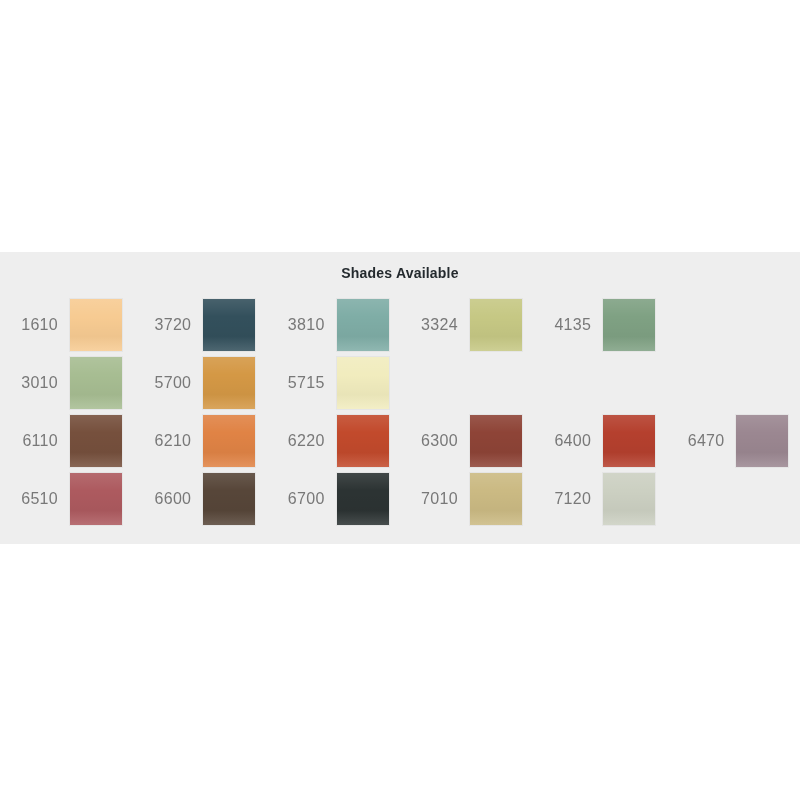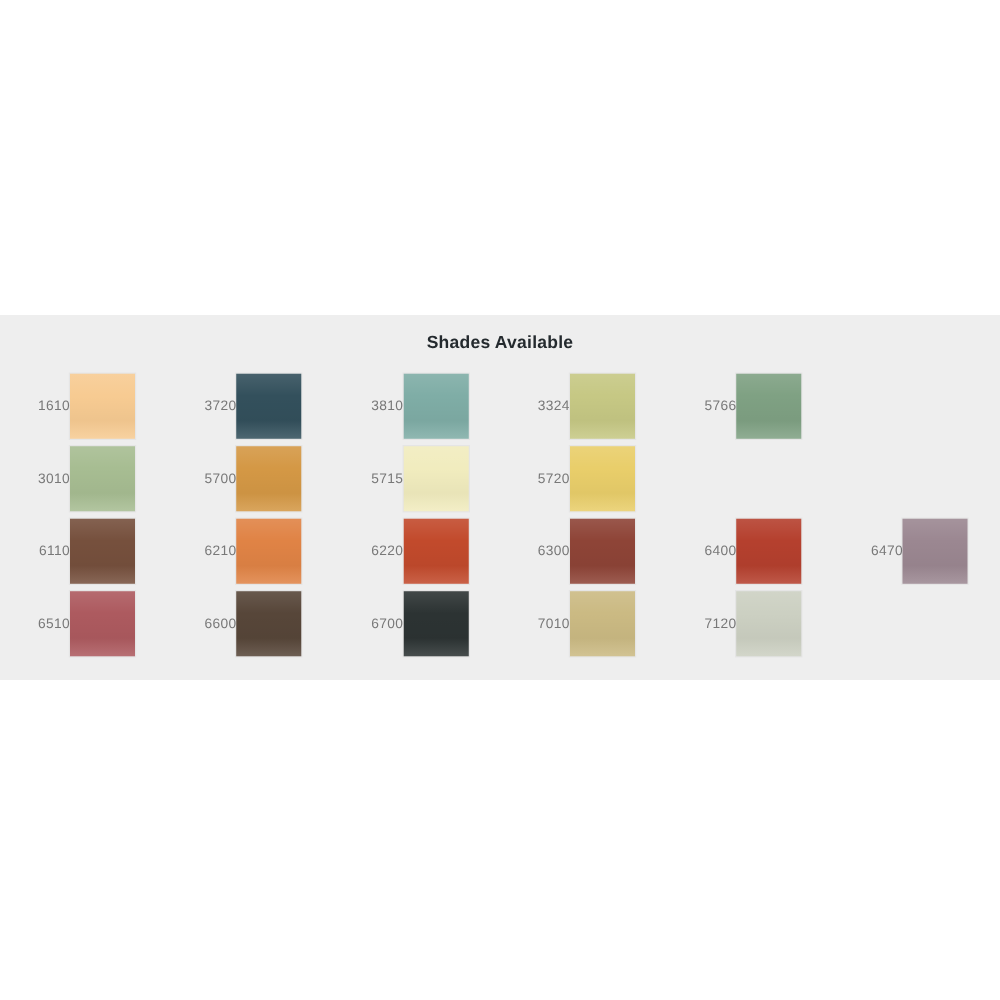--- a/index.html
+++ b/index.html
@@ -63,24 +63,25 @@
   .shade-cell {
     width: 133.3px;
     height: 58px;
     display: flex;
     flex-direction: row;
     align-items: center;
     box-sizing: border-box;
   }
 
   .shade-label {
-    width: 56px;
+    width: 70px;
     text-align: right;
+    padding-right: 12px;
     font-family: "Liberation Sans", sans-serif;
-    font-size: 11px;
+    font-size: 16px;
     color: #787878;
     letter-spacing: 0.3px;
     line-height: 1;
     white-space: nowrap;
     box-sizing: border-box;
   }
 
   .shade-chip {
     width: 52px;
     height: 52px;
@@ -129,21 +130,21 @@
               <div class="shade-chip-inner"></div>
             </div>
           </div>
           <div class="shade-cell">
             <div class="shade-label">3324</div>
             <div class="shade-chip" style="background: rgb(198, 200, 132);">
               <div class="shade-chip-inner"></div>
             </div>
           </div>
           <div class="shade-cell">
-            <div class="shade-label">5766</div>
+            <div class="shade-label">4135</div>
             <div class="shade-chip" style="background: rgb(127, 161, 131);">
               <div class="shade-chip-inner"></div>
             </div>
           </div>
         </div>
         <div class="shade-row">
           <div class="shade-cell">
             <div class="shade-label">3010</div>
             <div class="shade-chip" style="background: rgb(167, 189, 146);">
               <div class="shade-chip-inner"></div>
@@ -154,26 +155,20 @@
             <div class="shade-chip" style="background: rgb(212, 152, 69);">
               <div class="shade-chip-inner"></div>
             </div>
           </div>
           <div class="shade-cell">
             <div class="shade-label">5715</div>
             <div class="shade-chip" style="background: rgb(241, 236, 190);">
               <div class="shade-chip-inner"></div>
             </div>
           </div>
-          <div class="shade-cell">
-            <div class="shade-label">5720</div>
-            <div class="shade-chip" style="background: rgb(233, 206, 106);">
-              <div class="shade-chip-inner"></div>
-            </div>
-          </div>
         </div>
         <div class="shade-row">
           <div class="shade-cell">
             <div class="shade-label">6110</div>
             <div class="shade-chip" style="background: rgb(118, 80, 61);">
               <div class="shade-chip-inner"></div>
             </div>
           </div>
           <div class="shade-cell">
             <div class="shade-label">6210</div>

